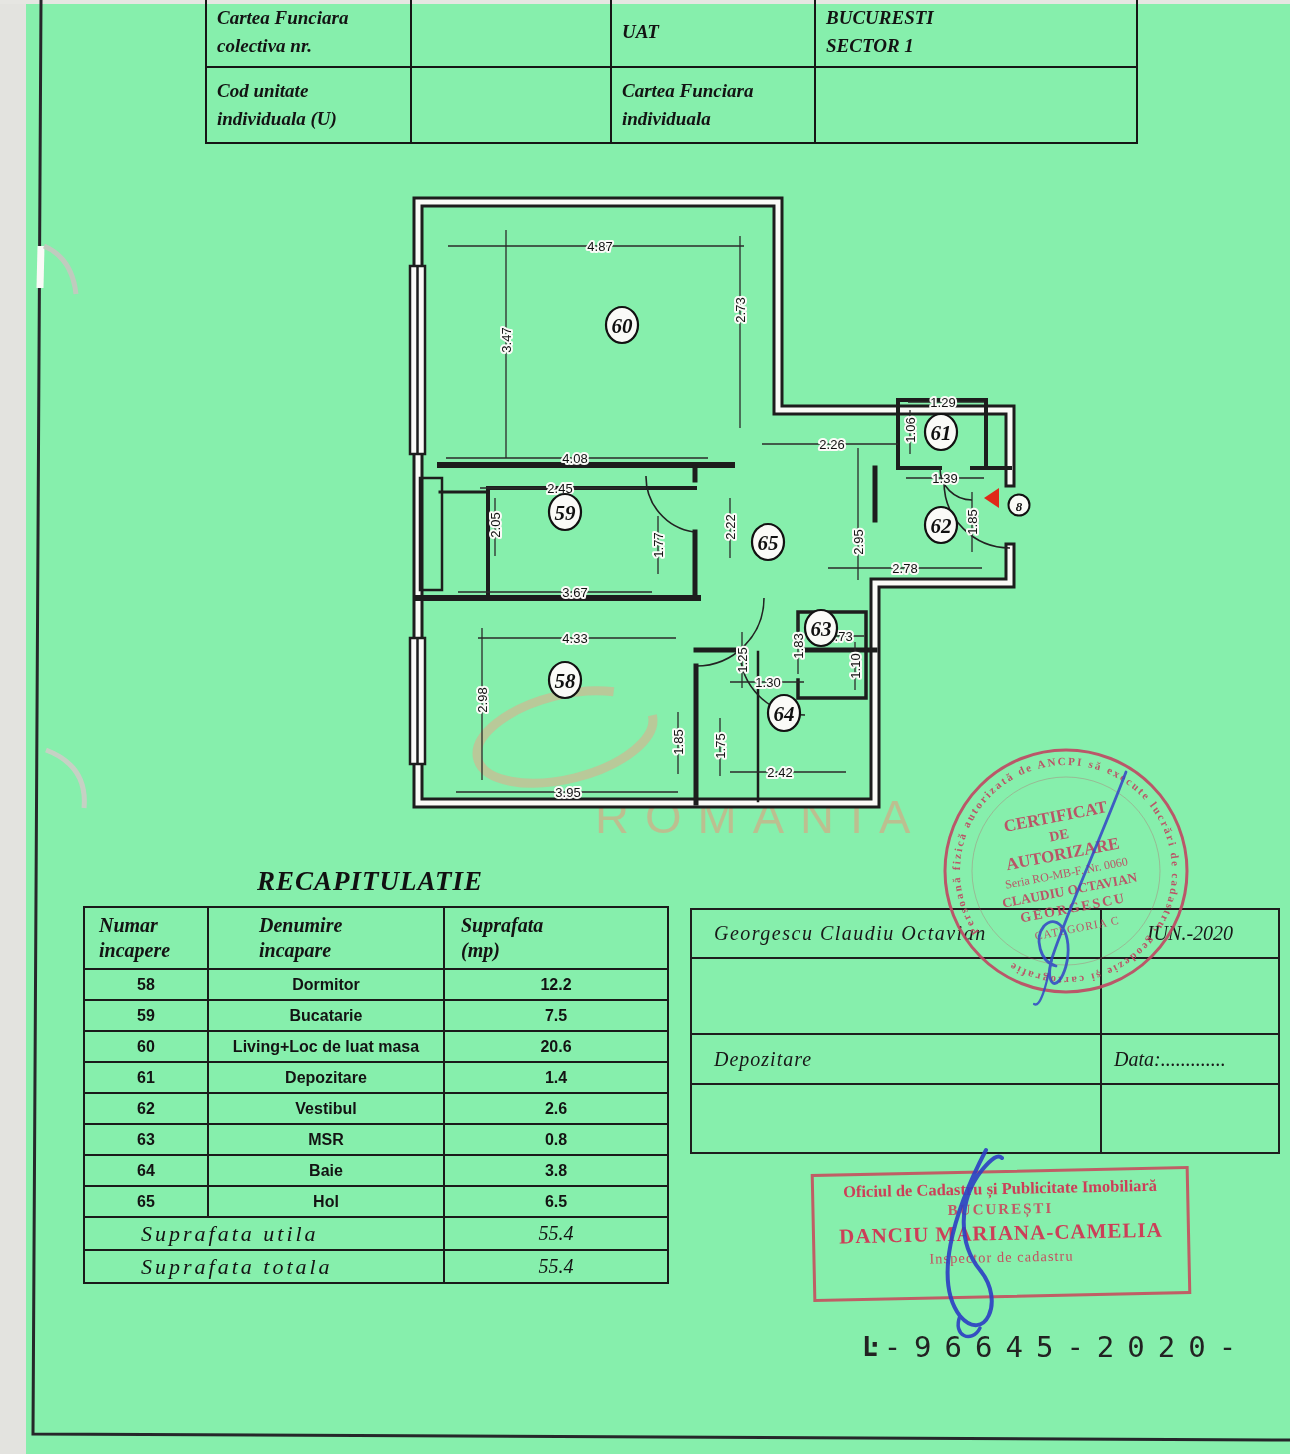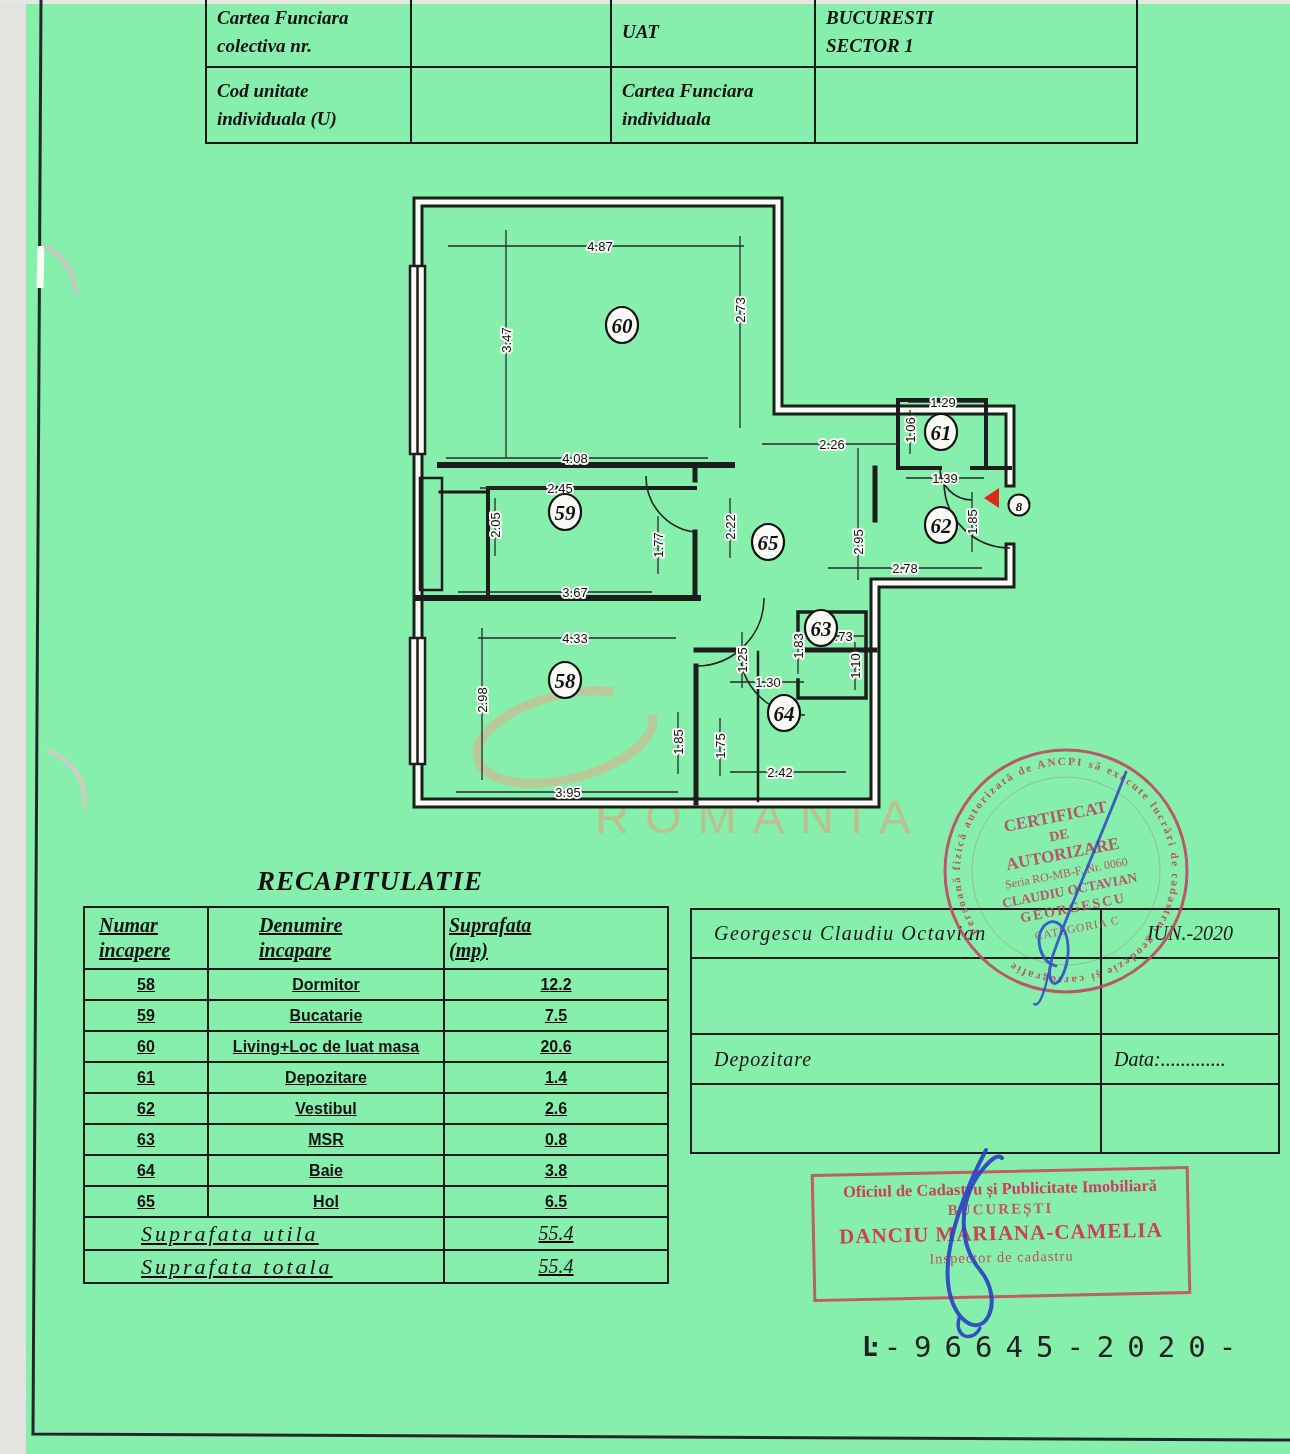--- a/index.html
+++ b/index.html
@@ -11,26 +11,26 @@
   
   .header-table{position:absolute;left:205px;top:-4px;border-collapse:collapse;z-index:3;}
   .header-table td{border:2.5px solid #161616;font:bold italic 19px "Liberation Serif",serif;
     color:#131313;padding:3px 10px;vertical-align:middle;line-height:1.5;}
   .header-table tr:first-child td{height:62px;}
   .header-table tr:last-child td{height:68px;border-radius:11px;}
 
   
   .recap-title{position:absolute;left:120px;top:866px;width:500px;text-align:center;
     font:bold italic 27px "Liberation Serif",serif;letter-spacing:1px;color:#111;z-index:3;}
-  .recap-table{position:absolute;left:83px;top:906px;border-collapse:collapse;z-index:3;background:transparent;text-decoration:underline;}
+  .recap-table{position:absolute;left:83px;top:906px;border-collapse:collapse;z-index:3;background:transparent;}
   .recap-table td{border:2.5px solid #1a1a1a;color:#131313;}
   .recap-table .hdr td{height:58px;font:bold italic 20px "Liberation Serif",serif;vertical-align:middle;line-height:1.25;}
   .recap-table .hdr .h1{padding-left:14px;}
   .recap-table .hdr .h2{padding-left:50px;}
-  .recap-table .hdr .h3{padding-left:4px;}
+  .recap-table .hdr .h3{padding-left:16px;}
   .recap-table .drow td{height:27px;text-align:center;font:bold 16px "Liberation Sans",sans-serif;}
   .recap-table .frow .flabel{font:italic 22px "Liberation Serif",serif;letter-spacing:3px;padding-left:56px;height:29px;margin-top:16px;}
   .recap-table .frow .fval{font:italic 20px "Liberation Serif",serif;text-align:center;}
 
   
   .sig-table{position:absolute;left:690px;top:908px;border-collapse:collapse;z-index:3;}
   .sig-table td{border:2.5px solid #1e1e1e;font:italic 20px "Liberation Serif",serif;color:#181818;vertical-align:middle;}
   .sig-name{padding-left:22px;letter-spacing:1.5px;}
   .sig-date{text-align:center;}
   .sig-rec{padding-left:22px;letter-spacing:1px;}

